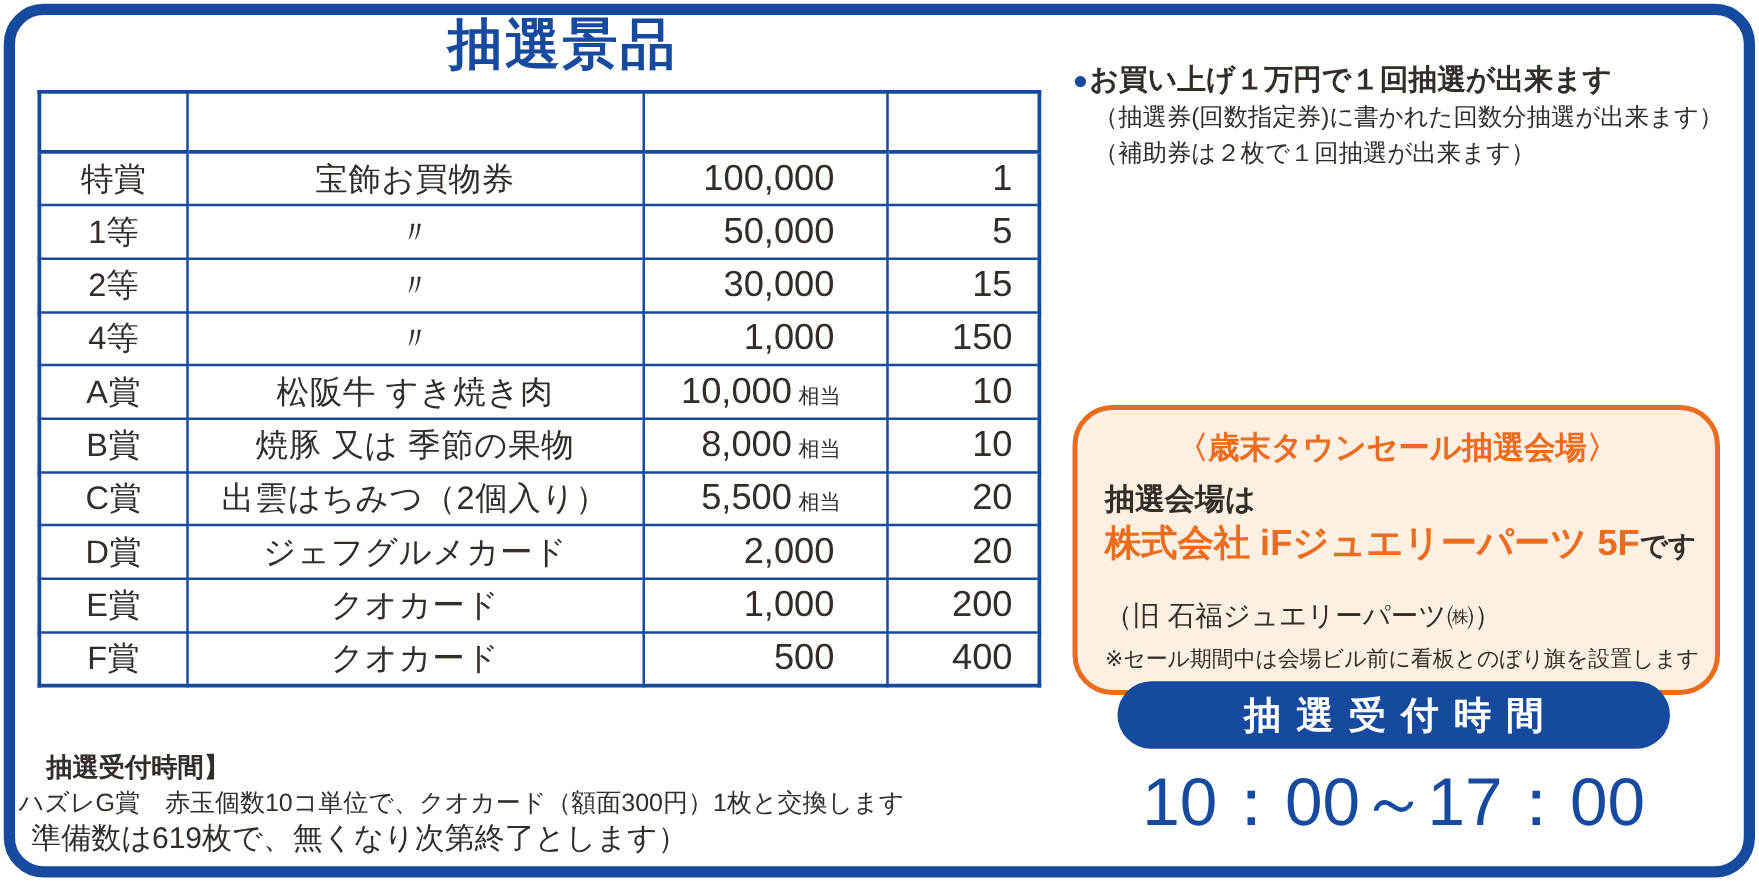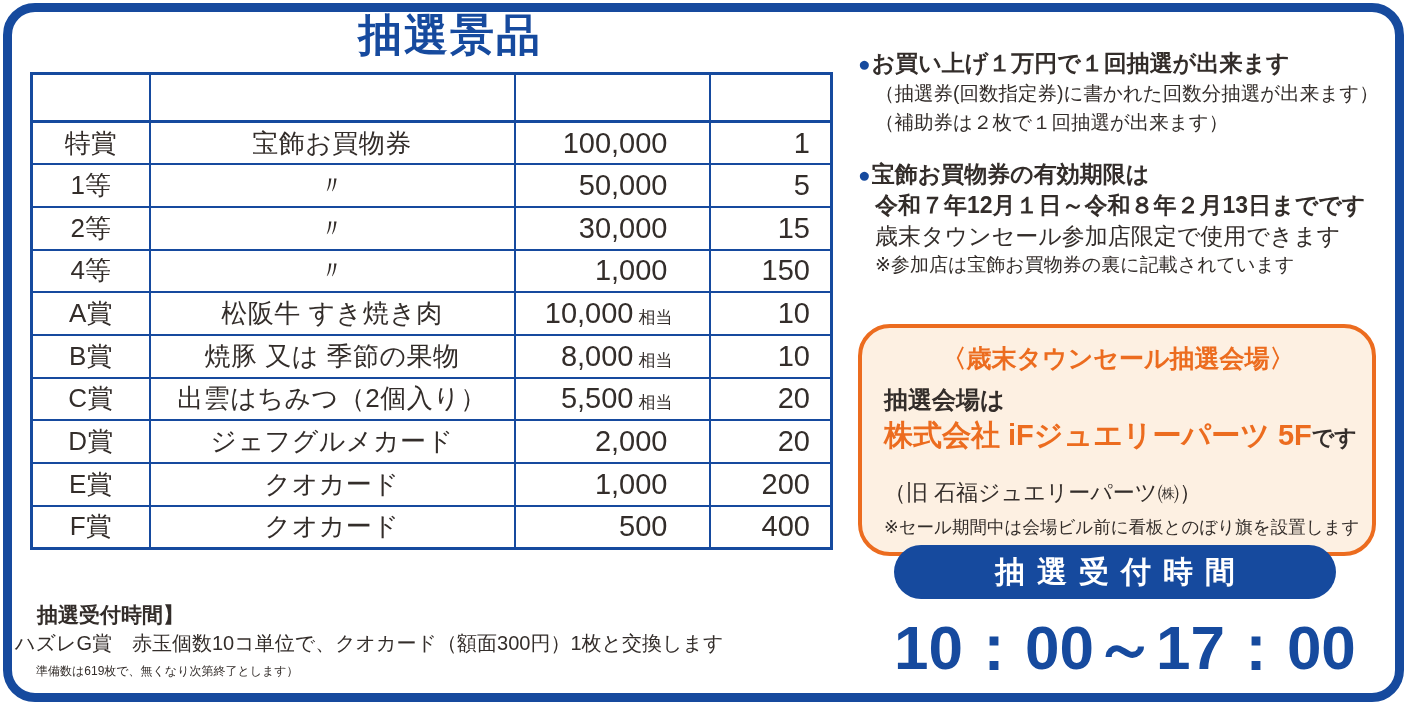--- a/index.html
+++ b/index.html
@@ -35,21 +35,21 @@
   .col-tier{width:118px;} .col-name{width:365px;} .col-val{width:195px;} .col-cnt{width:122px;}
   td.tier{text-align:center;font-size:26px;}
   td.name{text-align:center;font-size:26px;letter-spacing:.5px;}
   td.val{text-align:right;padding-right:36px;font-size:29px;}
   td.val .suffix{font-size:17px;margin-left:5px;}
   td.cnt{text-align:right;padding-right:20px;font-size:29px;}
   
   .consolation{position:absolute;left:15px;top:600px;}
   .consolation .head{font-weight:bold;font-size:21px;margin-left:22px;line-height:29px;}
   .consolation .l1{font-size:20px;line-height:28px;white-space:nowrap;}
-  .consolation .l2{font-size:12px;line-height:28px;margin-left:21px;white-space:nowrap;}
+  .consolation .l2{font-size:24px;line-height:28px;margin-left:10px;white-space:nowrap;}
   
   .rules{position:absolute;left:858px;top:48px;width:548px;}
   .rule-head{font-size:23px;font-weight:bold;line-height:31px;white-space:nowrap;}
   .rule-head .bullet{color:var(--blue);font-size:21px;margin-right:1px;}
   .rule-sub{font-size:19.5px;line-height:29px;padding-left:17px;white-space:nowrap;}
   .rule-bold{font-size:23px;font-weight:bold;line-height:31px;padding-left:17px;white-space:nowrap;}
   .rule-med{font-size:23px;line-height:30px;padding-left:17px;white-space:nowrap;}
   .rule-note{font-size:19px;line-height:27px;padding-left:17px;white-space:nowrap;}
   .gap8{margin-top:8px;} .sec2{margin-top:22px;}
   
@@ -66,22 +66,22 @@
   .venue-former{font-size:22px;margin-top:20px;line-height:28px;}
   .venue-note{font-size:17.5px;margin-top:8px;line-height:24px;white-space:nowrap;}
   
   .pill{
     position:absolute;left:894px;top:545px;width:442px;height:54px;
     background:var(--blue);border-radius:29px;
     display:flex;align-items:center;justify-content:center;
   }
   .pill-label{color:#fff;font-size:30px;font-weight:bold;letter-spacing:12px;padding-left:12px;white-space:nowrap;}
   .hours{
-    position:absolute;left:894px;top:606px;width:442px;text-align:right;
-    color:var(--blue);font-size:62px;font-weight:bold;white-space:nowrap;
+    position:absolute;left:894px;top:606px;width:442px;text-align:center;
+    color:var(--blue);font-size:54px;font-weight:normal;white-space:nowrap;
   }
 </style>
 </head>
 <body>
 
 <div class="canvas">
   <div class="frame"></div>
 
   <div class="title">抽選景品</div>
 
@@ -180,26 +180,20 @@
     <div class="l1">ハズレG賞　赤玉個数10コ単位で、クオカード（額面300円）1枚と交換します</div>
     <div class="l2">準備数は619枚で、無くなり次第終了とします）</div>
   </div>
 
   <div class="rules">
     <div>
       <div class="rule-head"><span class="bullet">●</span><span>お買い上げ１万円で１回抽選が出来ます</span></div>
       <div class="rule-sub">（抽選券(回数指定券)に書かれた回数分抽選が出来ます）</div>
       <div class="rule-sub">（補助券は２枚で１回抽選が出来ます）</div>
     </div>
-    <div class="sec2">
-      <div class="rule-head"><span class="bullet">●</span><span>宝飾お買物券の有効期限は</span></div>
-      <div class="rule-bold">令和７年12月１日～令和８年２月13日までです</div>
-      <div class="rule-med">歳末タウンセール参加店限定で使用できます</div>
-      <div class="rule-note">※参加店は宝飾お買物券の裏に記載されています</div>
-    </div>
   </div>
 
   <div class="venue-box">
     <div class="venue-head">〈歳末タウンセール抽選会場〉</div>
     <div class="venue-l1">抽選会場は</div>
     <div class="venue-name-line"><span class="venue-name">株式会社 iFジュエリーパーツ 5F</span><span class="venue-suffix">です</span></div>
     <div class="venue-former">（旧 石福ジュエリーパーツ㈱）</div>
     <div class="venue-note">※セール期間中は会場ビル前に看板とのぼり旗を設置します</div>
   </div>
 

